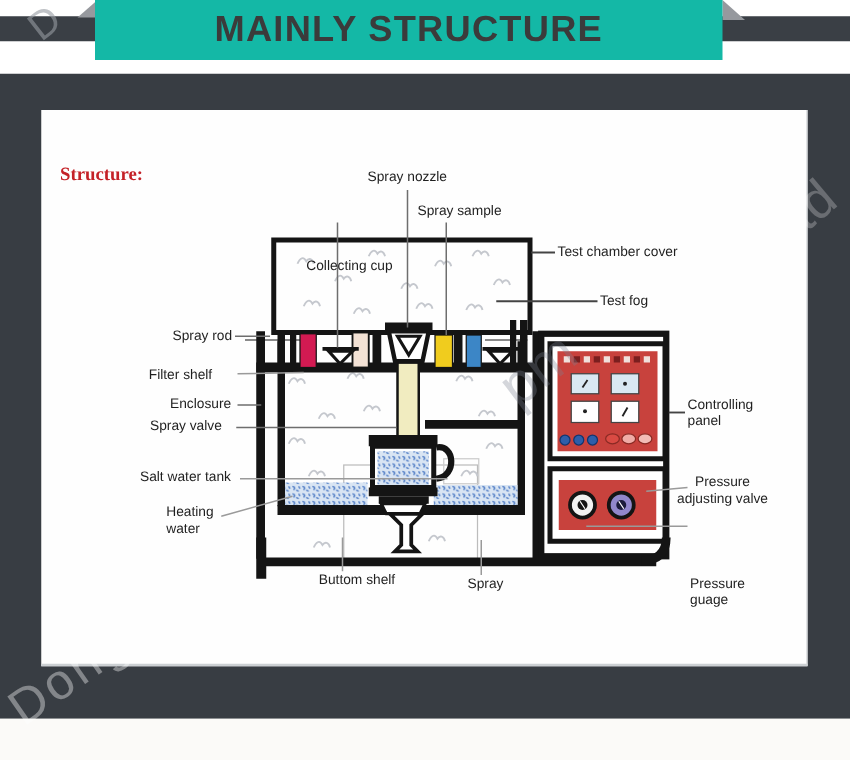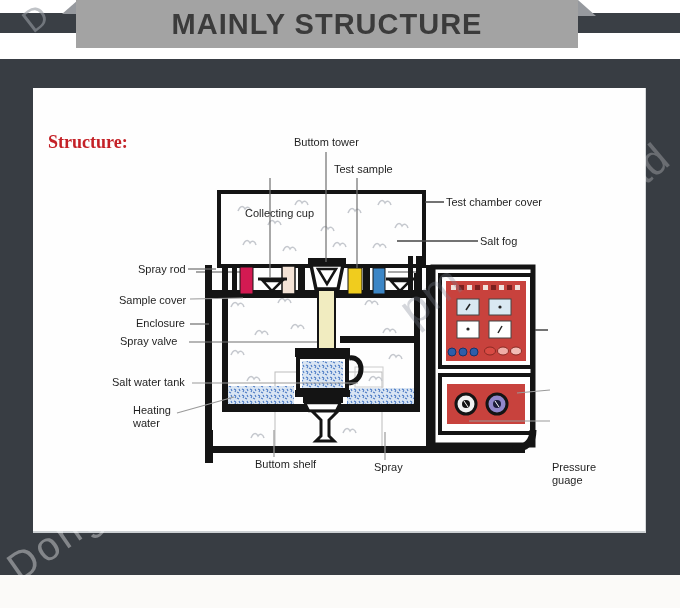--- a/index.html
+++ b/index.html
@@ -9,30 +9,30 @@
   
   .bg-dark{position:absolute;left:0;top:59px;width:680px;height:516px;background:#383d43;}
   .bottom-strip{position:absolute;left:0;top:575px;width:680px;height:33px;background:#fbfaf8;}
 
   
   .top-bar{position:absolute;left:0;top:13px;width:680px;height:20px;background:#3a3f45;}
   .fold-left{position:absolute;left:62px;top:0;width:0;height:0;
              border-bottom:14px solid #96999e;border-left:16px solid transparent;}
   .fold-right{position:absolute;left:578px;top:0;width:0;height:0;
               border-bottom:16px solid #96999e;border-right:18px solid transparent;}
-  .banner{position:absolute;left:76px;top:0;width:502px;height:48px;background:#a3a3a3;
+  .banner{position:absolute;left:76px;top:0;width:502px;height:48px;background:#14b8a6;
           display:flex;align-items:center;justify-content:center;}
   .banner-title{font-size:29px;font-weight:bold;letter-spacing:1px;color:#3b3b3b;}
 
   
   .panel{position:absolute;left:33px;top:88px;width:612px;height:443px;background:#fefefe;
          border-bottom:2px solid #ccd0d3;border-right:1px solid #d6d9db;}
 
   .heading{position:absolute;left:48px;top:132px;font-family:"Liberation Serif",serif;
-           font-weight:bold;font-size:18px;color:#c42127;}
+           font-weight:bold;font-size:15px;color:#c42127;}
 
   .lbl{position:absolute;font-size:11px;line-height:1.18;color:#1f1f1f;white-space:nowrap;}
   .lbl.wrap{white-space:normal;}
 
   svg.diagram{position:absolute;left:33px;top:88px;}
 
   
   .wm{position:absolute;font-size:40px;pointer-events:none;}
   .wm-d{left:24px;top:0px;font-size:32px;color:rgba(150,155,162,0.60);transform:rotate(-38deg);}
   .wm-pm{left:398px;top:268px;font-size:46px;color:rgba(125,130,145,0.32);transform:rotate(-37deg);}
@@ -224,33 +224,35 @@
       <path d="M241,369 V342" stroke="#9a9a9a"></path>
       <path d="M352,372 V344" stroke="#9a9a9a"></path>
       <path d="M502,242 H515" stroke="#444444" stroke-width="1.5"></path>
       <path d="M484,305 L517,302" stroke="#9a9a9a"></path>
       <path d="M436,333 H517" stroke="#9a9a9a"></path>
     </g>
   </svg>
 
   <div class="heading">Structure:</div>
 
-  <div class="lbl" style="left:294px;top:136px;">Buttom tower</div>
+  <div class="lbl" style="left:294px;top:136px;">Spray nozzle</div>
   <div class="lbl" style="left:245px;top:163px;margin-top:44px;">Collecting cup</div>
-  <div class="lbl" style="left:334px;top:163px;">Test sample</div>
+  <div class="lbl" style="left:334px;top:163px;">Spray sample</div>
   <div class="lbl" style="left:446px;top:196px;text-align:center;">Test chamber cover</div>
-  <div class="lbl" style="left:480px;top:235px;">Salt fog</div>
+  <div class="lbl" style="left:480px;top:235px;">Test fog</div>
   <div class="lbl" style="left:138px;top:263px;">Spray rod</div>
-  <div class="lbl" style="left:119px;top:294px;">Sample cover</div>
+  <div class="lbl" style="left:119px;top:294px;">Filter shelf</div>
   <div class="lbl" style="left:136px;top:317px;">Enclosure</div>
   <div class="lbl" style="left:120px;top:335px;">Spray valve</div>
   <div class="lbl" style="left:112px;top:376px;">Salt water tank</div>
   <div class="lbl wrap" style="left:133px;top:404px;width:48px;">Heating water</div>
   <div class="lbl" style="left:255px;top:458px;">Buttom shelf</div>
   <div class="lbl" style="left:374px;top:461px;">Spray</div>
+  <div class="lbl wrap" style="left:550px;top:318px;width:64px;">Controlling panel</div>
+  <div class="lbl wrap" style="left:537px;top:380px;width:82px;text-align:center;">Pressure adjusting valve</div>
   <div class="lbl wrap" style="left:552px;top:415px;width:56px;margin-top:46px;">Pressure guage</div>
 
   <span class="wm wm-d">D</span>
   <span class="wm wm-pm">pm</span>
   <span class="wm wm-td">td</span>
   <span class="wm wm-dong">Dong</span>
 
 </div>
 
 </body></html>

